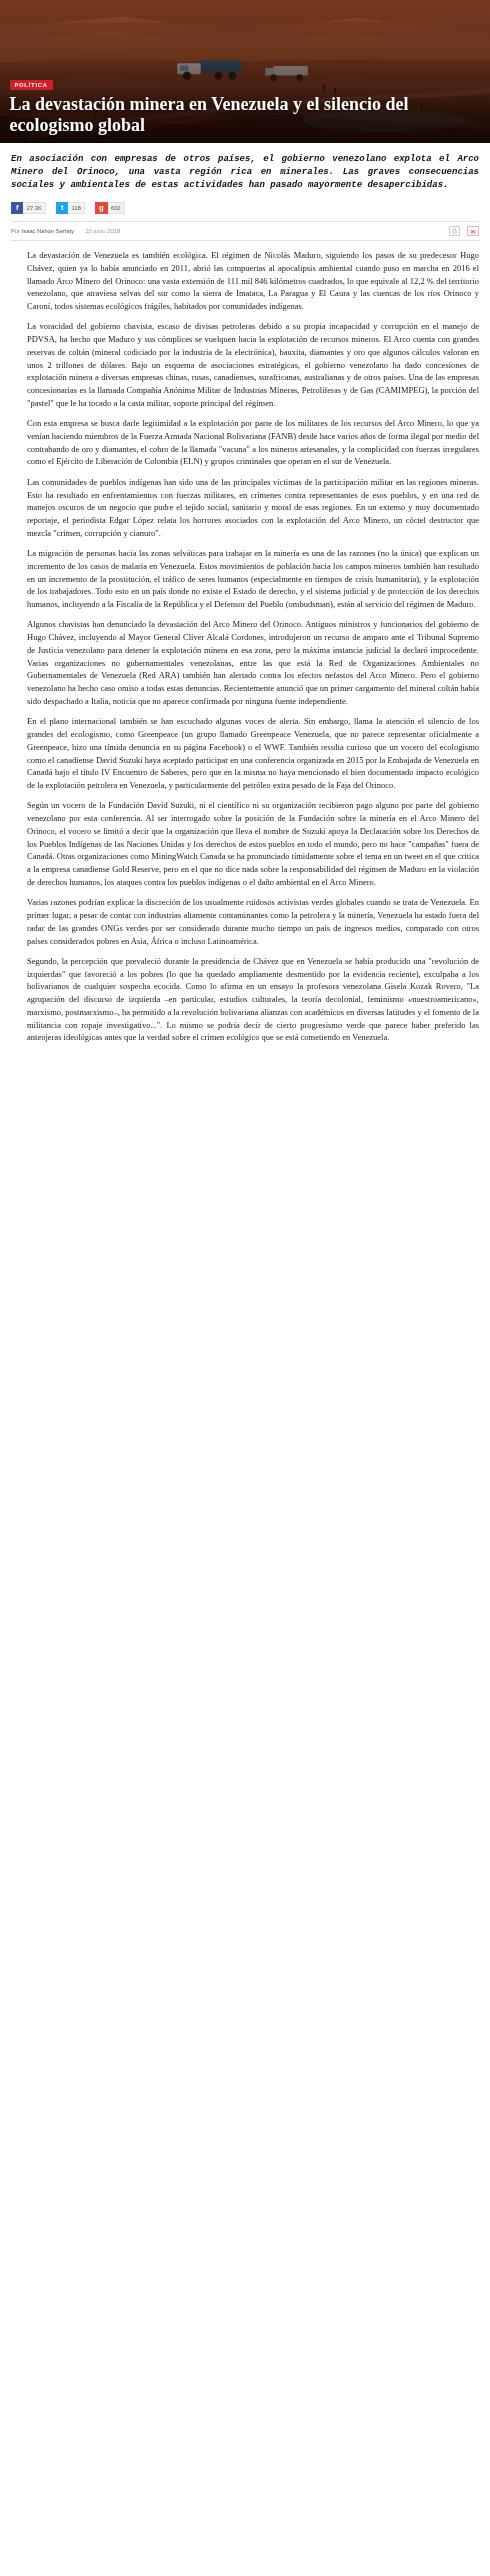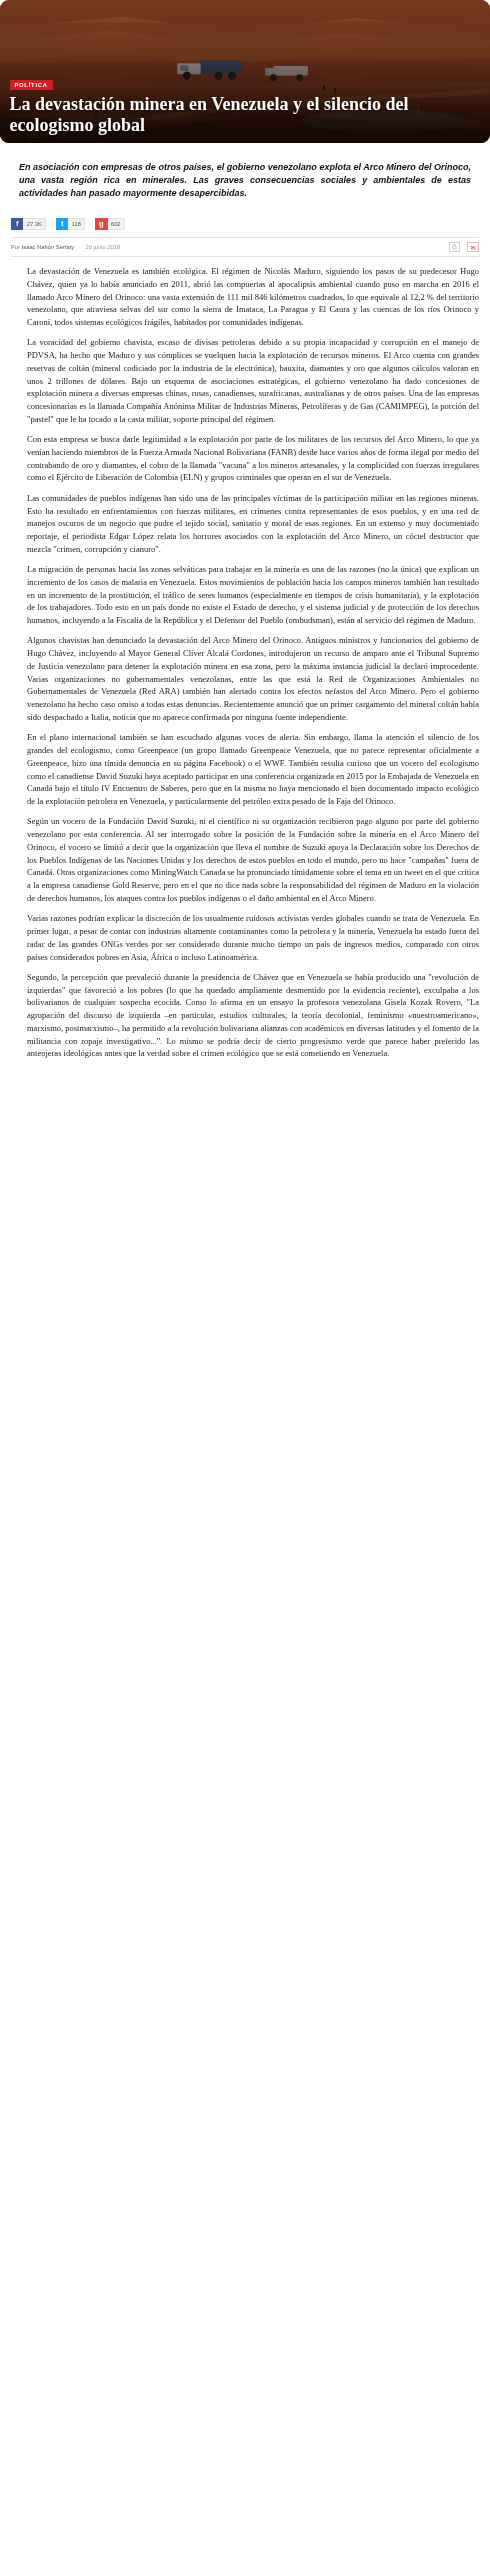--- a/index.html
+++ b/index.html
@@ -12,21 +12,20 @@
   }
   .page { width: 490px; position: relative; }
 
   
   .hero {
     position: relative;
     width: 490px;
     height: 143px;
     overflow: hidden;
     background: linear-gradient(170deg, #8a3c26 0%, #a24f2f 25%, #b25c33 45%, #8f4527 70%, #6f3520 100%);
-    border-radius: 9px;
   }
   .hero-terrain {
     position: absolute;
     left: 0; top: 0; right: 0; bottom: 0;
   }
   .hero-overlay {
     position: absolute; left: 0; top: 0; right: 0; bottom: 0;
     background: linear-gradient(to bottom, rgba(40,12,5,0.30) 0%, rgba(30,8,4,0.45) 40%, rgba(20,6,3,0.78) 78%, rgba(15,5,2,0.92) 100%);
   }
   .hero-content {
@@ -54,27 +53,27 @@
     line-height: 1.16;
     margin: 0;
     text-shadow: 0 0.7px 2.8px rgba(0,0,0,0.55);
   }
 
   
   .standfirst-wrap {
     padding: 9.6px 11px 6.9px 11px;
   }
   .standfirst {
-    font-family: Liberation Sans, sans-serif;
+    font-family: Liberation Mono, monospace;
     font-style: italic;
     font-weight: bold;
     font-size: 9px;
     line-height: 1.46;
     color: #111111;
-    margin: 8px;
+    margin: 0;
     text-align: justify;
   }
 
   
   .share-bar {
     display: flex;
     align-items: center;
     padding: 2.8px 11px 6.9px 11px;
     gap: 2.8px;
   }

